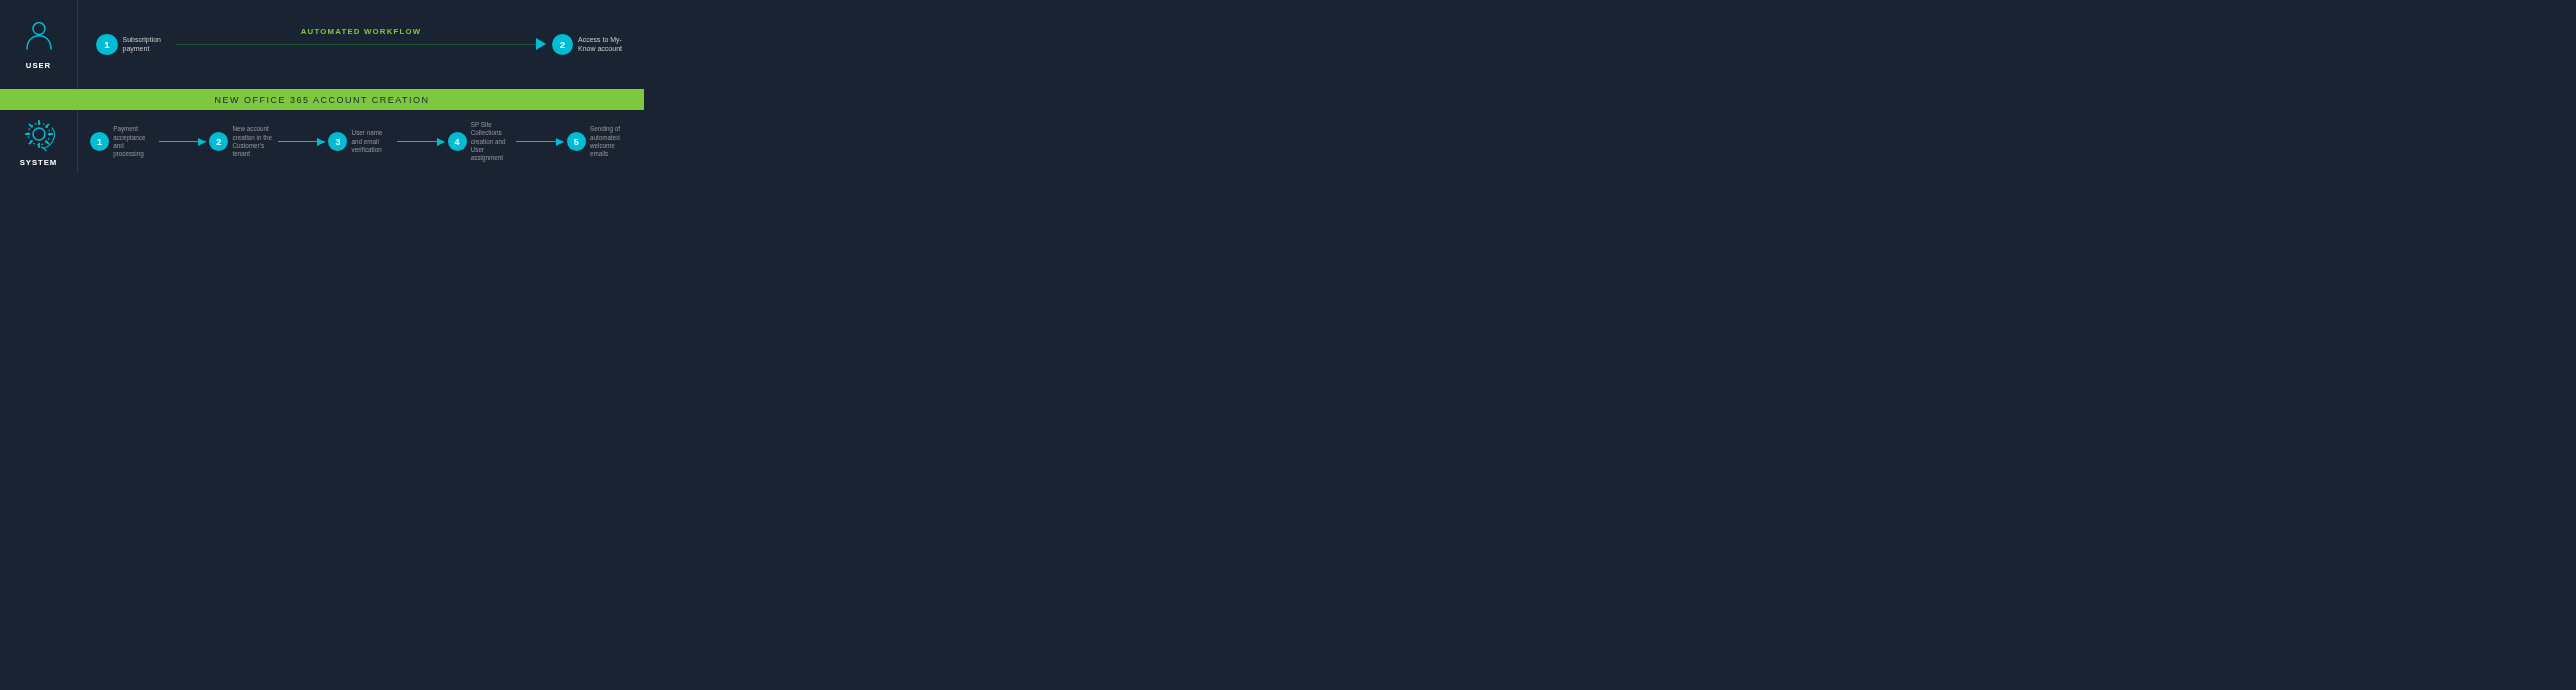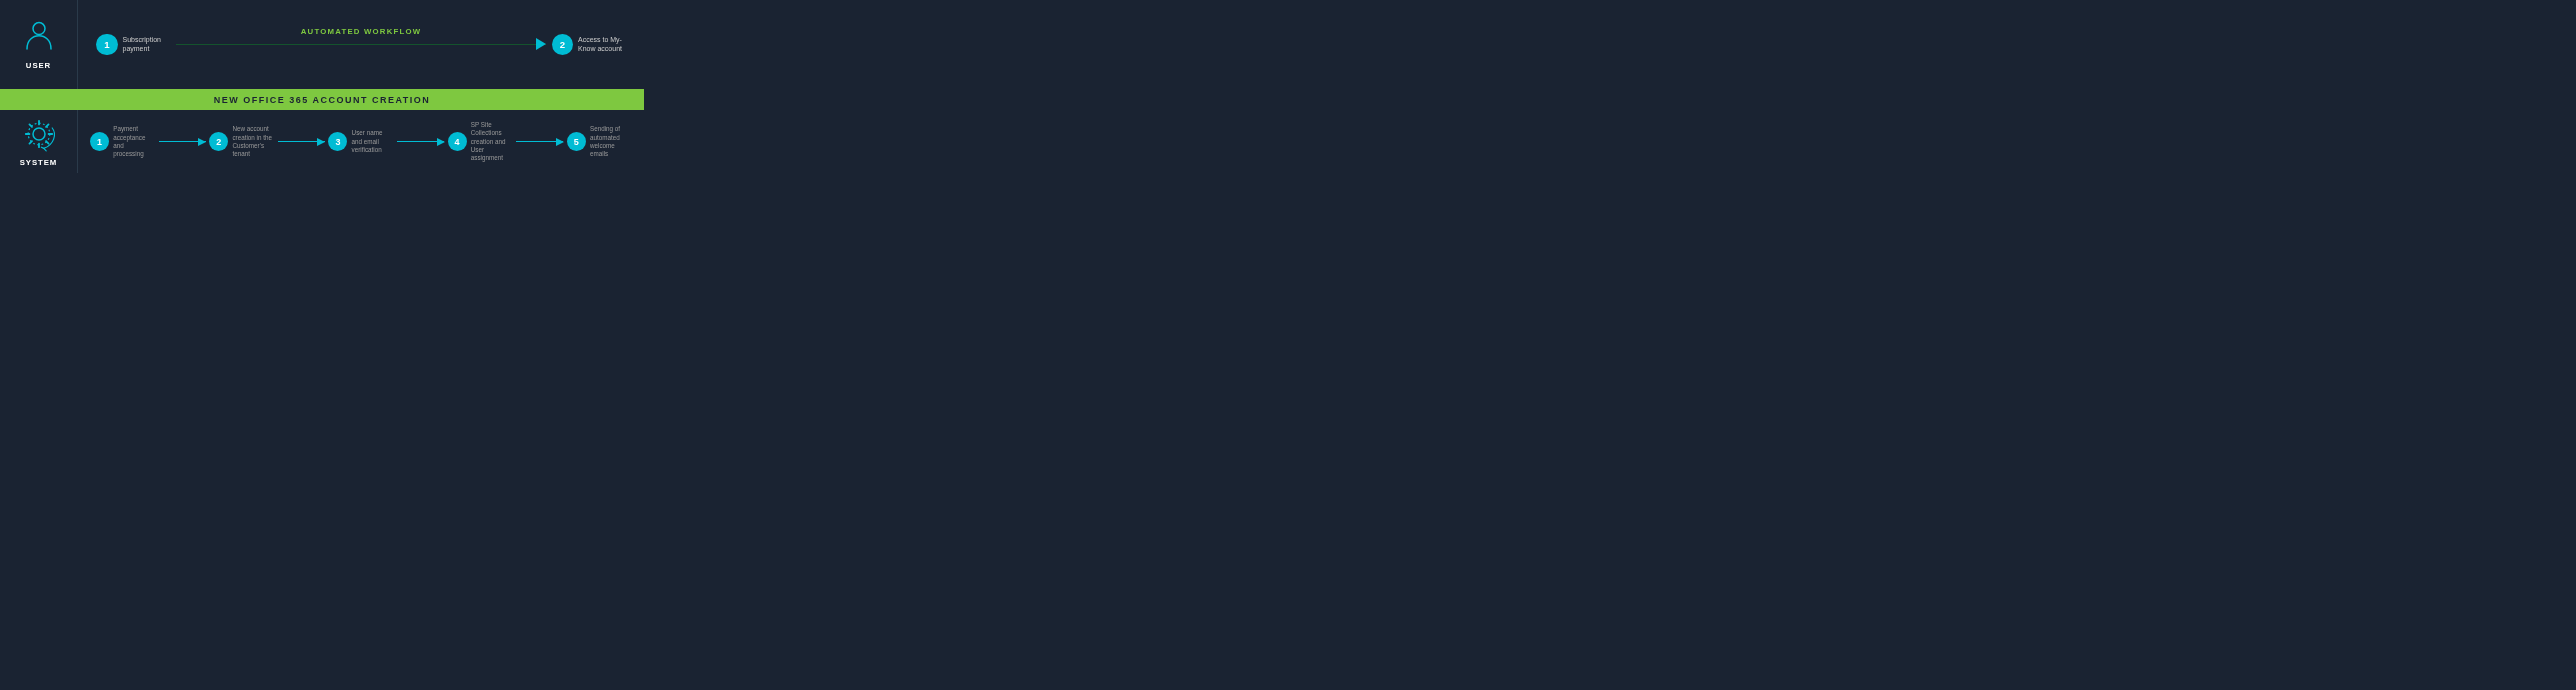--- a/index.html
+++ b/index.html
@@ -142,21 +142,21 @@
       height: 24px;
       background: #7ec840;
       display: flex;
       align-items: center;
       justify-content: center;
     }
 
     .green-banner-text {
       color: #1a2332;
       font-size: 9px;
-      font-weight: bold;
+      font-weight: normal;
       letter-spacing: 1.5px;
       text-transform: uppercase;
       text-align: right;
     }
 
     
     .bottom-row {
       display: flex;
       flex-direction: row;
       height: 99px; 

